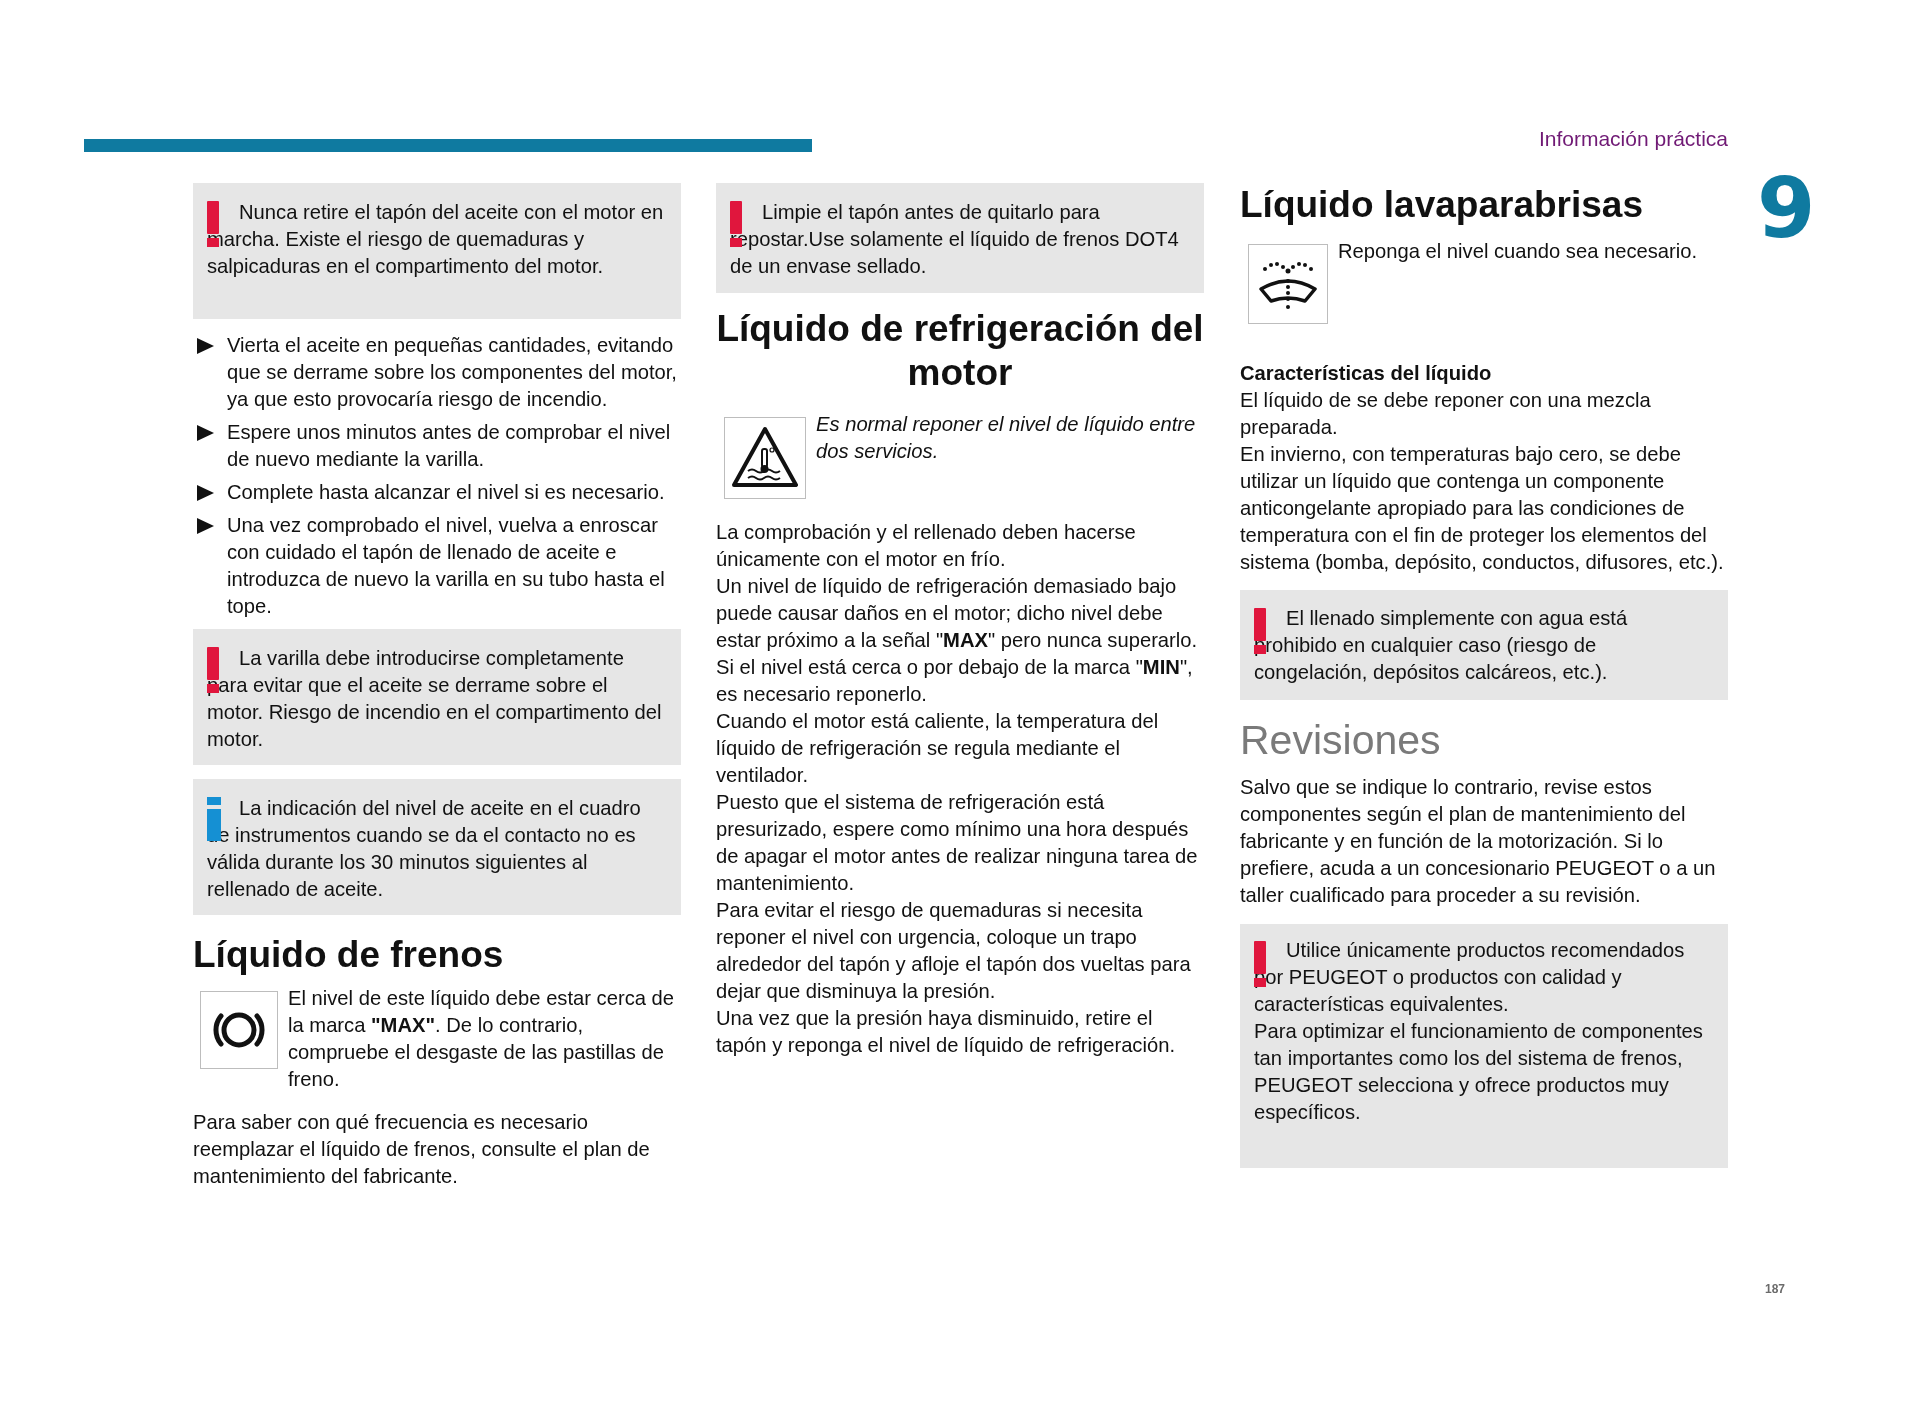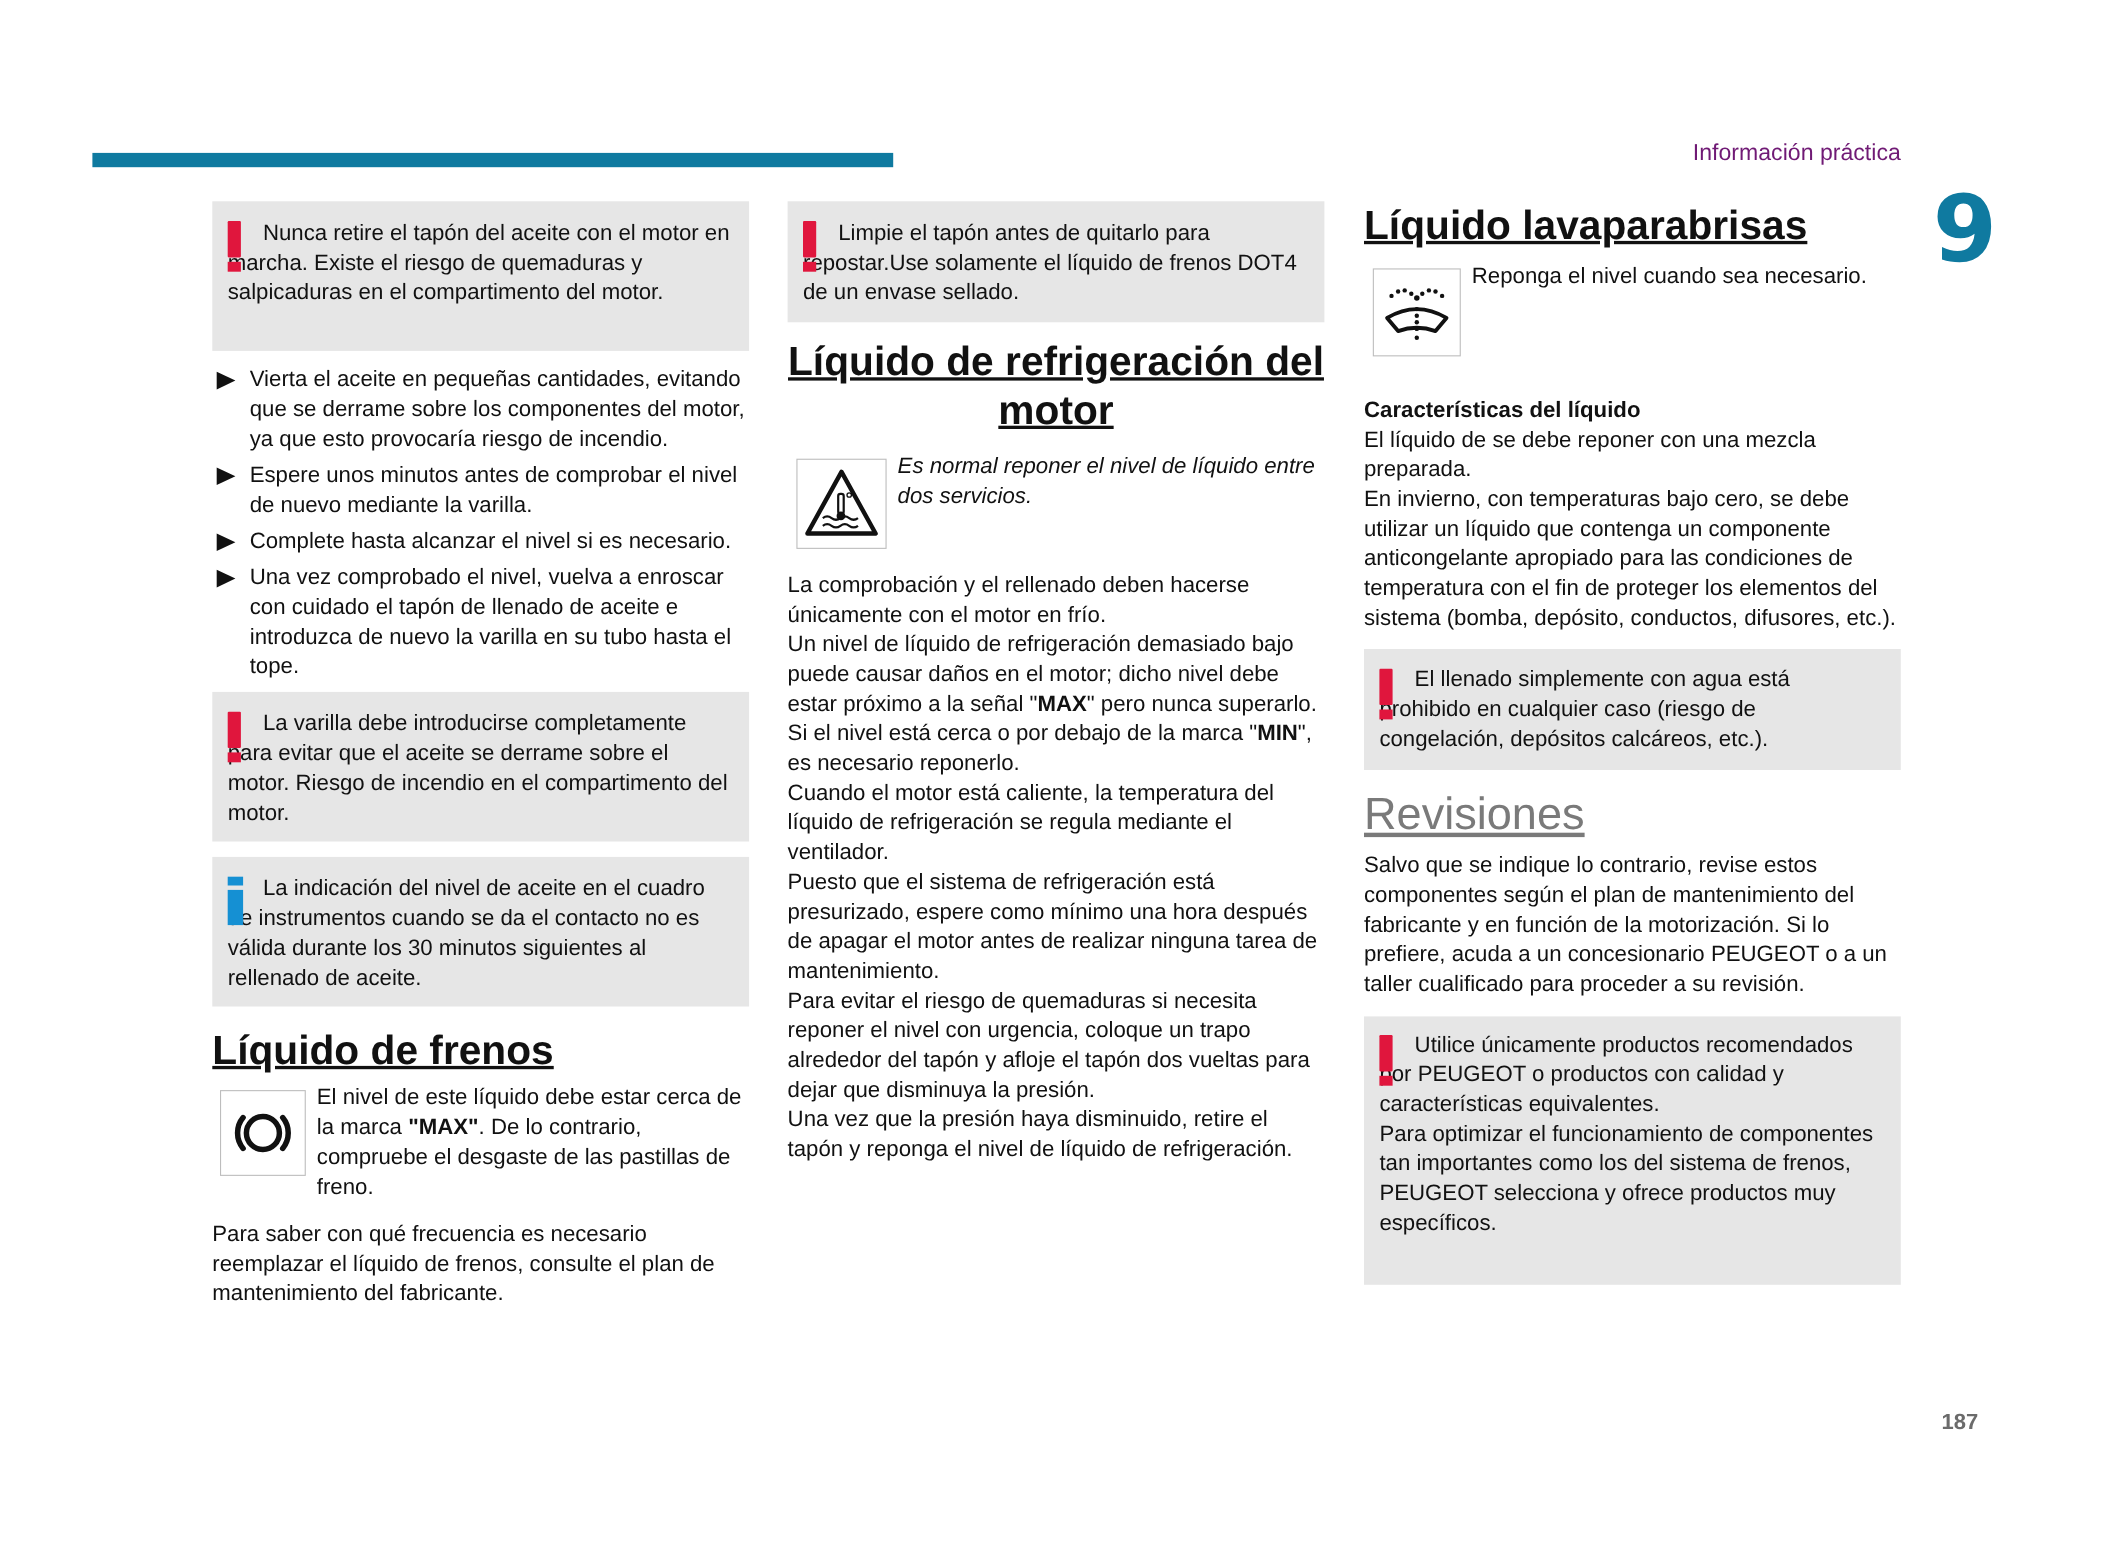--- a/index.html
+++ b/index.html
@@ -2,31 +2,31 @@
 <html><head>
 <meta charset="utf-8">
 <style>
   html, body { margin:0; padding:0; }
   body { width:1920px; height:1402px; background:#ffffff; position:relative; overflow:hidden;
          font-family:"Liberation Sans", sans-serif; color:#111; }
   .abs { position:absolute; }
   .bar { left:84px; top:139px; width:728px; height:13px; background:var(--accent); }
   .section-label { top:127px; right:192px; font-size:21px; color:#701a75; }
   .chapter { left:1757px; top:166px; font-size:84px; font-weight:bold; color:var(--accent); line-height:1; font-family:"DejaVu Sans", sans-serif; }
-  .pagenum { left:1765px; top:1282px; font-size:20px; color:#6b6b6b; font-weight:bold; }
+  .pagenum { left:1765px; top:1282px; font-size:12px; color:#6b6b6b; font-weight:bold; }
   .col { position:absolute; width:488px; font-size:20.2px; line-height:27px; }
   .box { background:#e6e6e6; padding:13px 14px 15px 14px; box-sizing:border-box; position:relative; }
   .box .mark { position:absolute; left:14px; top:18px; width:13px; }
   .box p { margin:0; }
   .box .first { text-indent:32px; }
   .excl-bar { width:12px; height:33px; background:#e0163d; border-radius:1px; }
   .excl-dot { width:12px; height:9px; background:#e0163d; margin-top:4px; }
   .info-dot { width:14px; height:8px; background:#1590d3; }
   .info-bar { width:14px; height:32px; background:#1590d3; margin-top:4px; }
-  h2 { margin:0; font-size:37px; line-height:44px; font-weight:bold; color:#111;text-decoration:underline; }
+  h2 { margin:0; font-size:37px; line-height:44px; font-weight:bold; color:#111; }
   h2.light { font-weight:normal; color:#7a7a7a; font-size:41px; }
   ul.arrows { list-style:none; margin:0; padding:0; }
   ul.arrows li { position:relative; padding-left:34px; margin-bottom:6px; }
   ul.arrows li .tri { position:absolute; left:4px; top:6px; width:0; height:0;
      border-top:8px solid transparent; border-bottom:8px solid transparent; border-left:17px solid #111; }
   .iconrow { display:flex; align-items:flex-start; }
   .iconbox { width:78px; height:78px; border:1.5px solid #bdbdbd; box-sizing:border-box; flex:0 0 auto;
              display:flex; align-items:center; justify-content:center; background:#fff; }
   .iconrow .txt { margin-left:10px; }
   .para { margin:0; }

